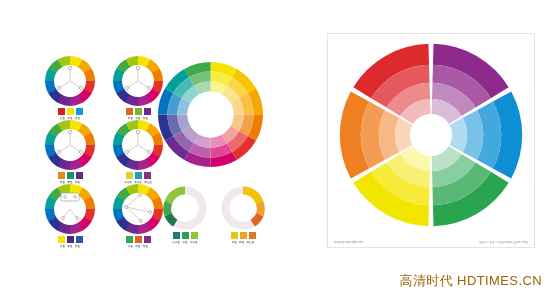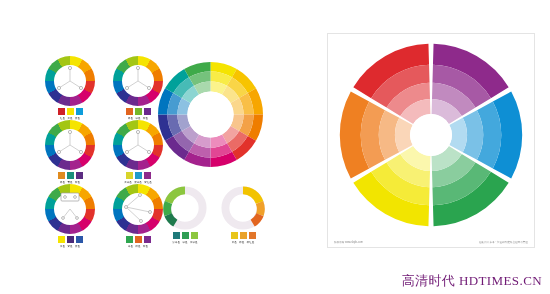--- a/index.html
+++ b/index.html
@@ -65,22 +65,22 @@
   .rp-svg{display:block;margin:6px auto 0;}
   .rp-footer{
     position:absolute;left:6px;right:6px;bottom:3px;
     display:flex;justify-content:space-between;align-items:center;
     font-size:2.6px;color:#8a8a8a;white-space:nowrap;
   }
 
   
   .watermark{
     position:absolute;right:8px;bottom:4px;
-    font-size:13px;color:#701a75;letter-spacing:.4px;
-    font-family:Liberation Serif, serif;white-space:nowrap;text-align:center;
+    font-size:13px;color:#a16207;letter-spacing:.4px;
+    font-family:Liberation Sans, sans-serif;white-space:nowrap;text-align:center;
   }
 </style>
 </head>
 <body>
 
 <div class="canvas">
 
   <div class="harmony-grid">
 
     <div class="harmony-cell" style="left:0px;top:0px;">

